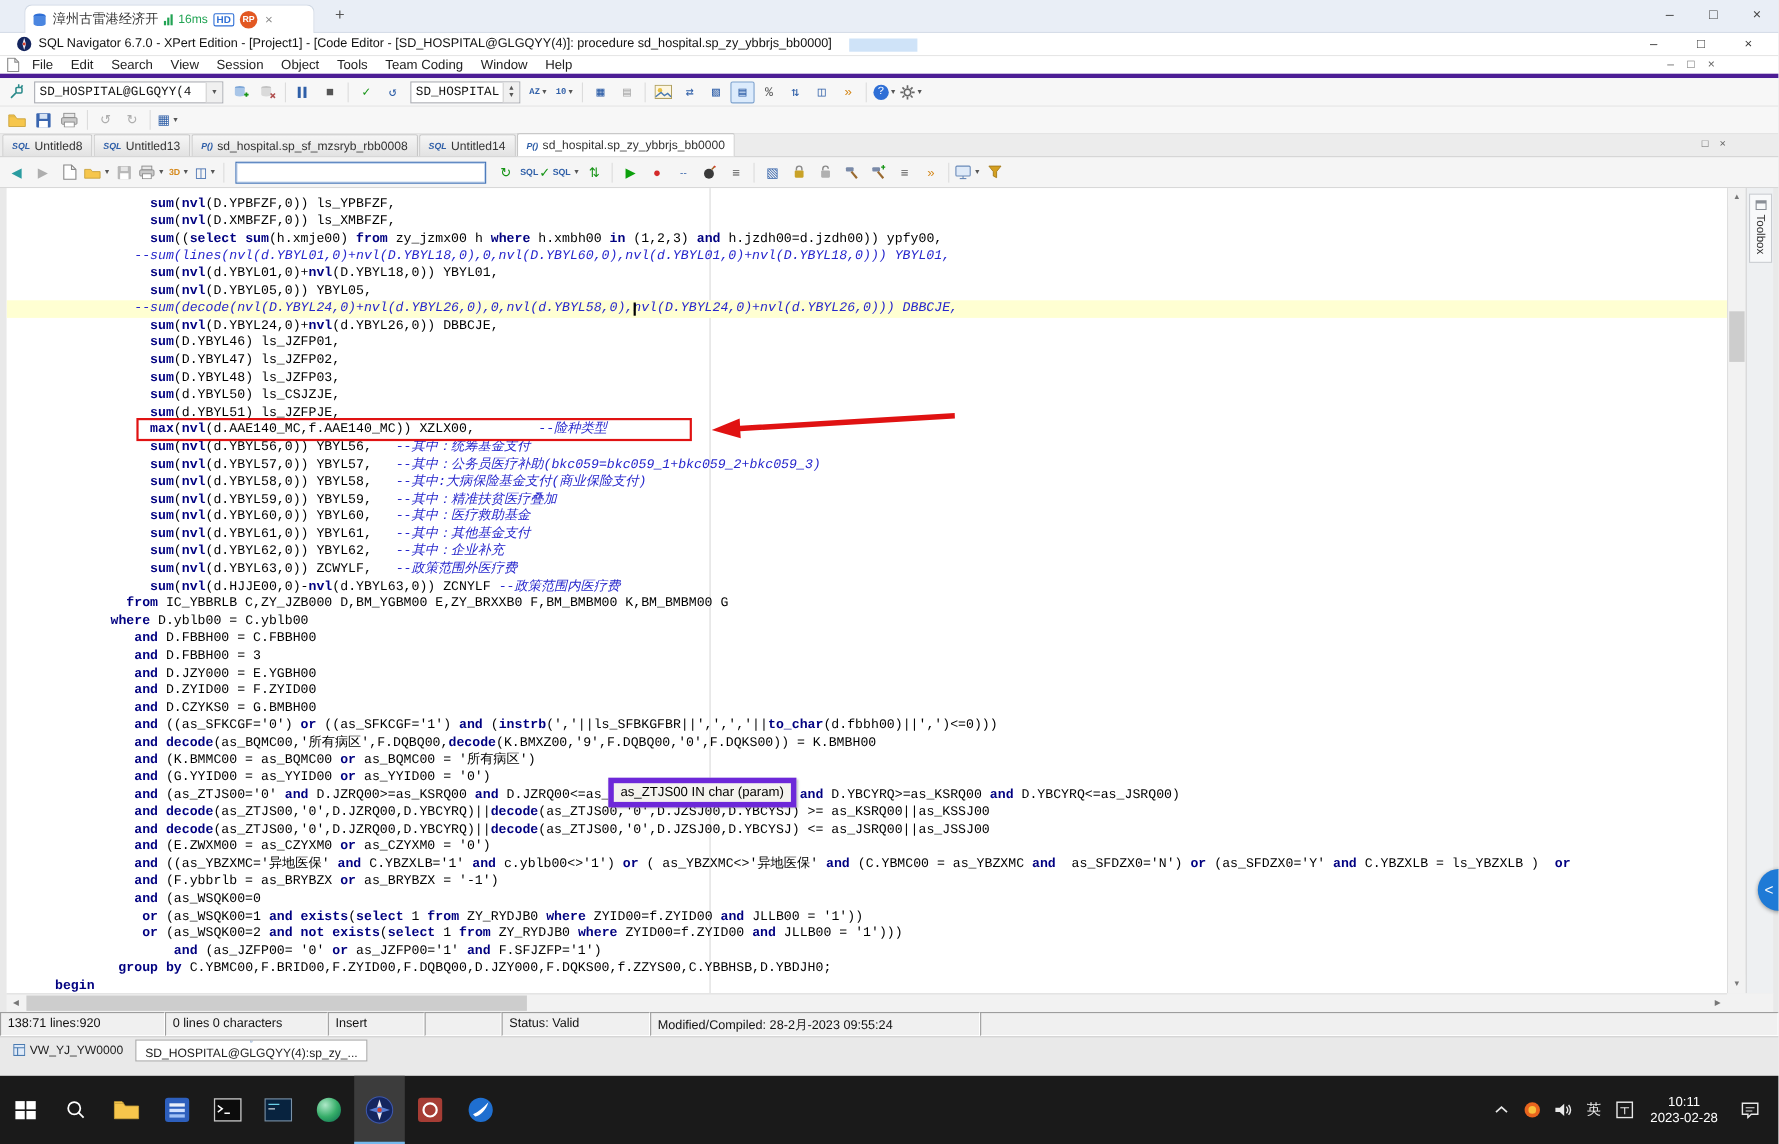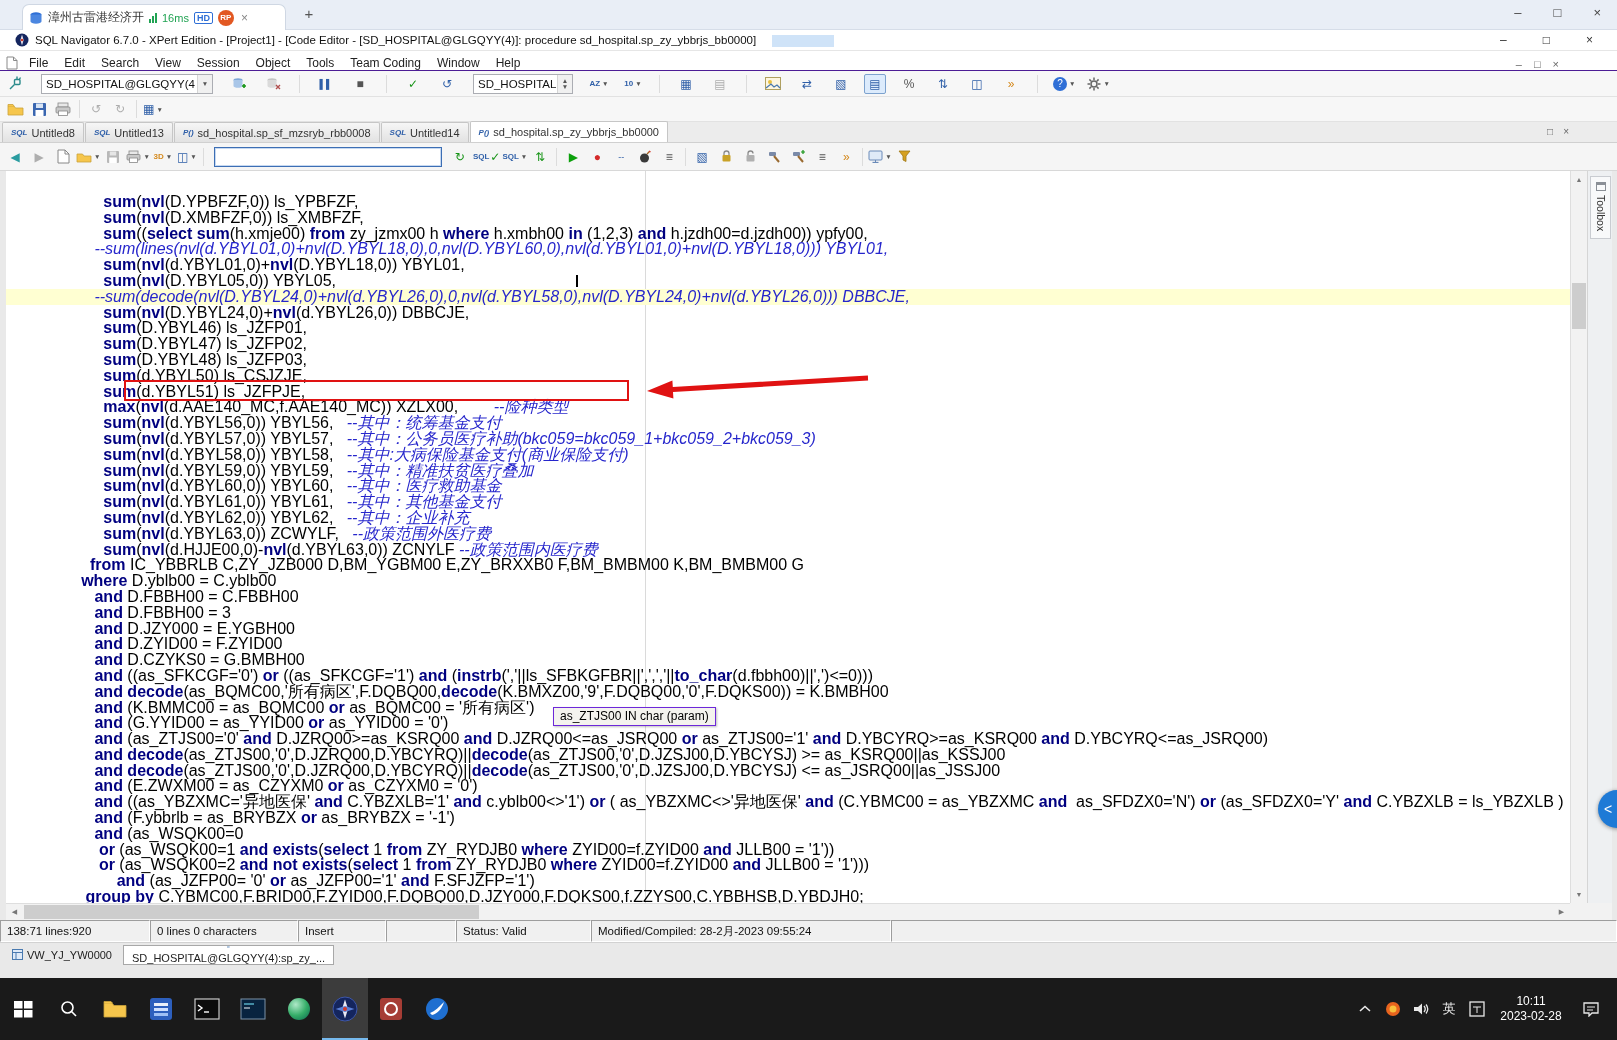--- a/index.html
+++ b/index.html
@@ -26,29 +26,29 @@
   .bwin-controls { position:absolute; right:16px; top:5px; display:flex; gap:32px; color:#444; font-size:13px; }
 
   
   .titlebar { top:30px; height:21px; background:#fff; border-bottom:1px solid #e6e6e6;
               display:flex; align-items:center; padding-left:15px; gap:6px; }
   .title-text { font-size:11.5px; color:#111; white-space:nowrap; }
   .title-ime { position:absolute; left:772px; top:5px; width:62px; height:12px; background:#cfe3f8; }
   .title-controls { position:absolute; right:24px; display:flex; gap:36px; font-size:12px; color:#333; }
 
   
-  .menubar { top:51px; height:20px; background:#fff; border-bottom:1px solid #4c1d95;
-             display:flex; align-items:flex-end; padding-left:6px; }
+  .menubar { top:51px; height:20px; background:#fff; border-bottom:4px solid #4c1d95;
+             display:flex; align-items:center; padding-left:6px; }
   .menu-items { display:flex; }
   .menu-item { font-size:12px; color:#222; padding:0 8px; white-space:nowrap; }
   .mdi-ctl { position:absolute; right:58px; display:flex; gap:12px; color:#666; font-size:11px; }
 
   
   .toolbar1 { top:71px; height:26px; background:#f7f7f7; border-bottom:1px solid #e2e2e2;
-              display:flex; align-items:center; padding-left:4px; gap:12px; }
+              display:flex; align-items:center; padding-left:4px; gap:2px;font-family:Liberation Mono, monospace; }
   .toolbar2 { top:97px; height:25px; background:#f7f7f7; border-bottom:1px solid #e2e2e2;
               display:flex; align-items:center; padding-left:4px; gap:2px; }
   .tbi { min-width:22px; height:20px; display:inline-flex; align-items:center; justify-content:center;
          font-size:12px; color:#3a6ea5; gap:1px; }
   .tbi .lbl { font-size:8px; font-weight:bold; }
   .dd { font-size:6.5px; color:#555; margin-left:1px; }
   .c-teal{color:#2a9ca0}.c-gray{color:#aeaeae}.c-green{color:#169416}.c-red{color:#d42a2a}
   .c-dark{color:#555}.c-blue{color:#2f5fa8}.c-orange{color:#d58a1e}
   .sep { width:1px; height:18px; background:#dcdcdc; margin:0 3px; }
   .combo { height:20px; background:#fff; border:1px solid #abadb3; display:flex; align-items:center;
@@ -75,30 +75,30 @@
 
   
   .edtoolbar { top:143px; height:28px; background:#f5f5f5; border-bottom:1px solid #d8d8d8;
                display:flex; align-items:center; padding-left:4px; gap:2px; }
   .edinput { width:228px; height:20px; border:1px solid #3c6eb4; box-shadow:inset 0 0 0 1px #c6d8f0;
              background:#fff; font-size:12px; padding:0 4px; margin:0 5px; font-family:inherit; }
 
   
   .editor { position:absolute; left:6px; top:171px; width:1564px; height:732px; background:#fff; overflow:hidden; }
   .guide { position:absolute; left:639px; top:0; width:1px; height:100%; background:#dadada; }
-  .code { position:absolute; left:0; top:16px; width:100%; padding-top:7px;
-          font-family:Liberation Sans, sans-serif; font-size:16px; line-height:15.8px; color:#000; }
+  .code { position:absolute; left:0; top:0; width:100%; padding-top:7px;
+          font-family:Liberation Mono, monospace; font-size:12px; line-height:15.8px; color:#000; }
   .code-line { white-space:pre; height:15.8px; padding-left:44px; }
   .code-line.current { background:#ffffd2; }
   .kw { color:#000080; font-weight:bold; }
   .cmt { color:#2626cc; font-style:italic; }
   .cursor { position:absolute; left:570px; top:104px; width:2px; height:12px; background:#000; z-index:4; }
   .red-box { position:absolute; left:118px; top:209px; width:505px; height:21px; border:2px solid #e01212; z-index:5; }
   .arrow-svg { position:absolute; left:0; top:0; z-index:6; pointer-events:none; }
-  .tooltip { position:absolute; left:547px; top:536px; background:#f4f3ee; border:1px solid #6d28d9;
+  .tooltip { position:absolute; left:547px; top:536px; background:#f4f3ee; border:5px solid #6d28d9;
              font-size:12px; color:#000; padding:1px 6px 2px; box-shadow:1px 1px 2px rgba(0,0,0,.25); z-index:7; white-space:nowrap; }
 
   
   .vscroll { position:absolute; left:1570px; top:171px; width:17px; height:732px; background:#f2f2f2; border-left:1px solid #dedede; }
   .vs-btn { position:absolute; left:0; width:16px; height:17px; color:#777; font-size:7px;
             display:flex; align-items:center; justify-content:center; background:#f2f2f2; }
   .vs-up { top:0; } .vs-down { bottom:0; }
   .vs-thumb { position:absolute; left:1px; top:112px; width:14px; height:46px; background:#cdcdcd; }
   .toolbox-strip { position:absolute; left:1587px; top:171px; width:25px; height:732px; background:#eef0f2; border-left:1px solid #d5d5d5; }
   .toolbox-tab { margin:5px 0 0 2px; width:21px; padding:5px 0 7px; background:#f8f9fa; border:1px solid #c9ccd1;

